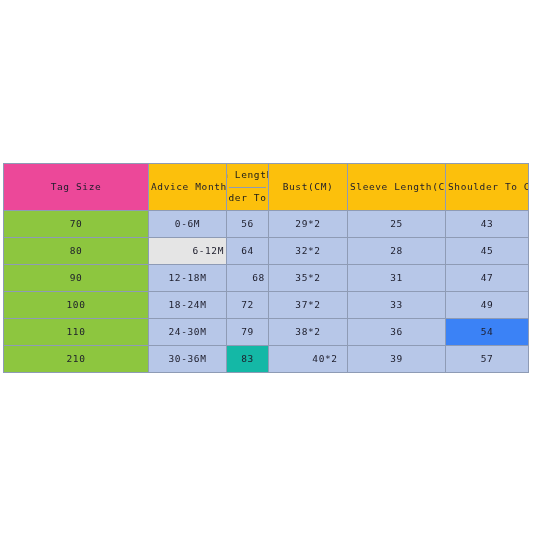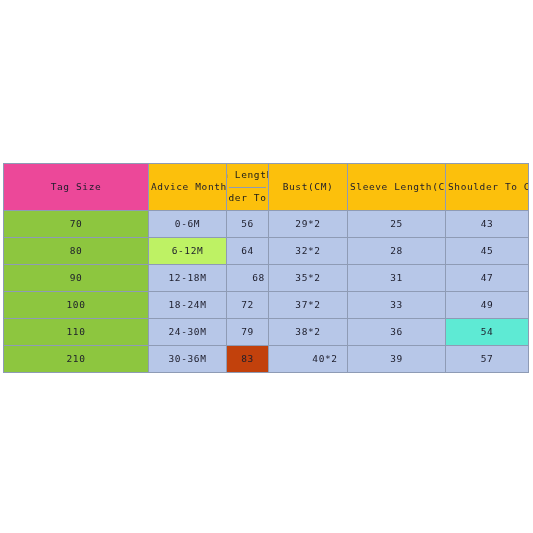--- a/index.html
+++ b/index.html
@@ -143,21 +143,21 @@
             <td class="c-size" style="background: rgb(141, 198, 63); border-color: rgb(142, 155, 181); color: rgb(29, 29, 43);">70</td>
             <td class="c-val" style="background: rgb(183, 199, 232); border-color: rgb(142, 155, 181); color: rgb(29, 29, 43);">0-6M</td>
             <td class="c-val" style="background: rgb(183, 199, 232); border-color: rgb(142, 155, 181); color: rgb(29, 29, 43);">56</td>
             <td class="c-val" style="background: rgb(183, 199, 232); border-color: rgb(142, 155, 181); color: rgb(29, 29, 43);">29*2</td>
             <td class="c-val" style="background: rgb(183, 199, 232); border-color: rgb(142, 155, 181); color: rgb(29, 29, 43);">25</td>
             <td class="c-val" style="background: rgb(183, 199, 232); border-color: rgb(142, 155, 181); color: rgb(29, 29, 43);">43</td>
             <td class="c-val" style="background: rgb(183, 199, 232); border-color: rgb(142, 155, 181); color: rgb(29, 29, 43);">25</td>
           </tr>
           <tr class="data-row">
             <td class="c-size" style="background: rgb(141, 198, 63); border-color: rgb(142, 155, 181); color: rgb(29, 29, 43);">80</td>
-            <td class="c-val" style="background: #bef264; border-color: rgb(142, 155, 181); color: rgb(29, 29, 43);">6-12M</td>
+            <td class="c-val" style="background: #e5e5e5; border-color: rgb(142, 155, 181); color: rgb(29, 29, 43); text-align: right;">6-12M</td>
             <td class="c-val" style="background: rgb(183, 199, 232); border-color: rgb(142, 155, 181); color: rgb(29, 29, 43);">64</td>
             <td class="c-val" style="background: rgb(183, 199, 232); border-color: rgb(142, 155, 181); color: rgb(29, 29, 43);">32*2</td>
             <td class="c-val" style="background: rgb(183, 199, 232); border-color: rgb(142, 155, 181); color: rgb(29, 29, 43);">28</td>
             <td class="c-val" style="background: rgb(183, 199, 232); border-color: rgb(142, 155, 181); color: rgb(29, 29, 43);">45</td>
             <td class="c-val" style="background: rgb(183, 199, 232); border-color: rgb(142, 155, 181); color: rgb(29, 29, 43);">27</td>
           </tr>
           <tr class="data-row">
             <td class="c-size" style="background: rgb(141, 198, 63); border-color: rgb(142, 155, 181); color: rgb(29, 29, 43); margin-left: 40px;">90</td>
             <td class="c-val" style="background: rgb(183, 199, 232); border-color: rgb(142, 155, 181); color: rgb(29, 29, 43);">12-18M</td>
             <td class="c-val" style="background: rgb(183, 199, 232); border-color: rgb(142, 155, 181); color: rgb(29, 29, 43); padding-left: 24px;">68</td>
@@ -174,27 +174,27 @@
             <td class="c-val" style="background: rgb(183, 199, 232); border-color: rgb(142, 155, 181); color: rgb(29, 29, 43);">33</td>
             <td class="c-val" style="background: rgb(183, 199, 232); border-color: rgb(142, 155, 181); color: rgb(29, 29, 43);">49</td>
             <td class="c-val" style="background: rgb(183, 199, 232); border-color: rgb(142, 155, 181); color: rgb(29, 29, 43);">31</td>
           </tr>
           <tr class="data-row">
             <td class="c-size" style="background: rgb(141, 198, 63); border-color: rgb(142, 155, 181); color: rgb(29, 29, 43);">110</td>
             <td class="c-val" style="background: rgb(183, 199, 232); border-color: rgb(142, 155, 181); color: rgb(29, 29, 43);">24-30M</td>
             <td class="c-val" style="background: rgb(183, 199, 232); border-color: rgb(142, 155, 181); color: rgb(29, 29, 43);">79</td>
             <td class="c-val" style="background: rgb(183, 199, 232); border-color: rgb(142, 155, 181); color: rgb(29, 29, 43);">38*2</td>
             <td class="c-val" style="background: rgb(183, 199, 232); border-color: rgb(142, 155, 181); color: rgb(29, 29, 43);">36</td>
-            <td class="c-val" style="background: #5eead4; border-color: rgb(142, 155, 181); color: rgb(29, 29, 43);">54</td>
+            <td class="c-val" style="background: #3b82f6; border-color: rgb(142, 155, 181); color: rgb(29, 29, 43);">54</td>
             <td class="c-val" style="background: rgb(183, 199, 232); border-color: rgb(142, 155, 181); color: rgb(29, 29, 43);">33</td>
           </tr>
           <tr class="data-row">
             <td class="c-size" style="background: rgb(141, 198, 63); border-color: rgb(142, 155, 181); color: rgb(29, 29, 43);">210</td>
             <td class="c-val" style="background: rgb(183, 199, 232); border-color: rgb(142, 155, 181); color: rgb(29, 29, 43);">30-36M</td>
-            <td class="c-val" style="background: #c2410c; border-color: rgb(142, 155, 181); color: rgb(29, 29, 43); margin-left: 48px;">83</td>
+            <td class="c-val" style="background: #14b8a6; border-color: rgb(142, 155, 181); color: rgb(29, 29, 43); margin-left: 48px;">83</td>
             <td class="c-val" style="background: rgb(183, 199, 232); border-color: rgb(142, 155, 181); color: rgb(29, 29, 43); padding-left: 36px;">40*2</td>
             <td class="c-val" style="background: rgb(183, 199, 232); border-color: rgb(142, 155, 181); color: rgb(29, 29, 43);">39</td>
             <td class="c-val" style="background: rgb(183, 199, 232); border-color: rgb(142, 155, 181); color: rgb(29, 29, 43);">57</td>
             <td class="c-val" style="background: rgb(183, 199, 232); border-color: rgb(142, 155, 181); color: rgb(29, 29, 43);">35</td>
           </tr>
         </tbody>
     </table>
   </div>
 
 </div>

